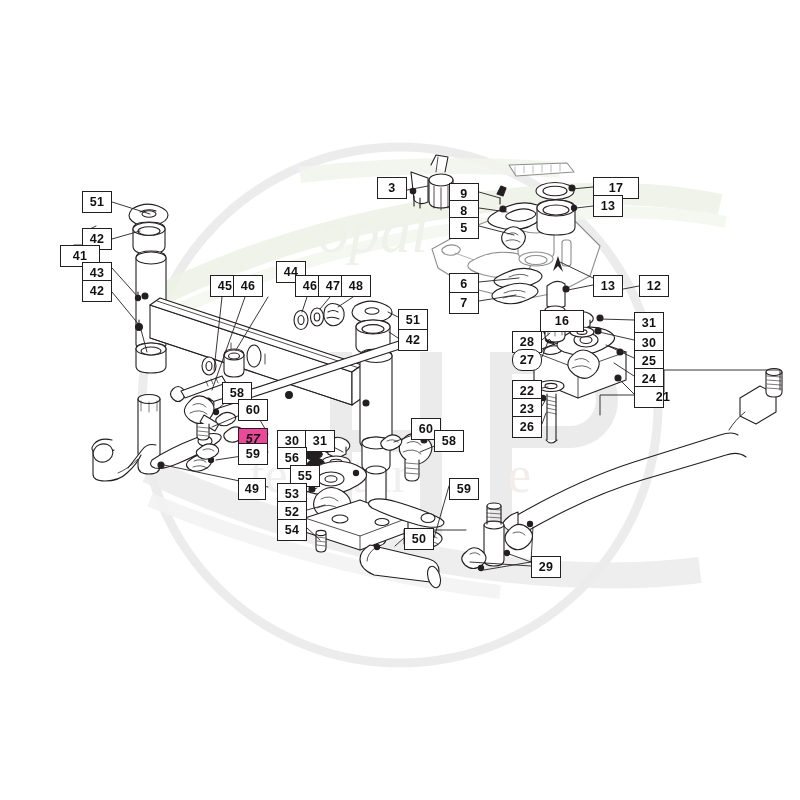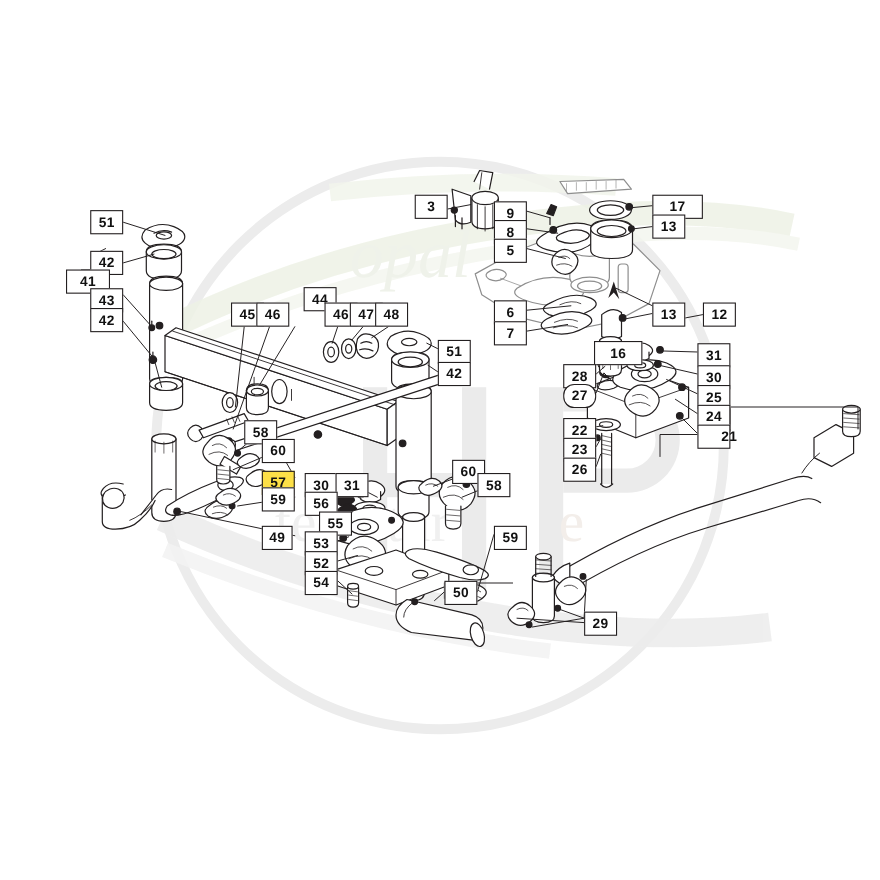--- a/index.html
+++ b/index.html
@@ -15,21 +15,21 @@
     font-weight:bold;
     font-size:12.5px;
     line-height:1;
     display:flex;
     align-items:center;
     justify-content:center;
     box-sizing:border-box;
     width:30px;height:22px;
     letter-spacing:0.3px;
   }
-  .lbl.hl{background:#fde047;}
+  .lbl.hl{background:#ec4899;font-style:italic;}
 </style>
 </head>
 <body>
 
 <div id="stage">
 
   <svg width="800" height="800">
     <defs>
       <clipPath id="circClip">
           <circle cx="400" cy="405" r="260"></circle>

